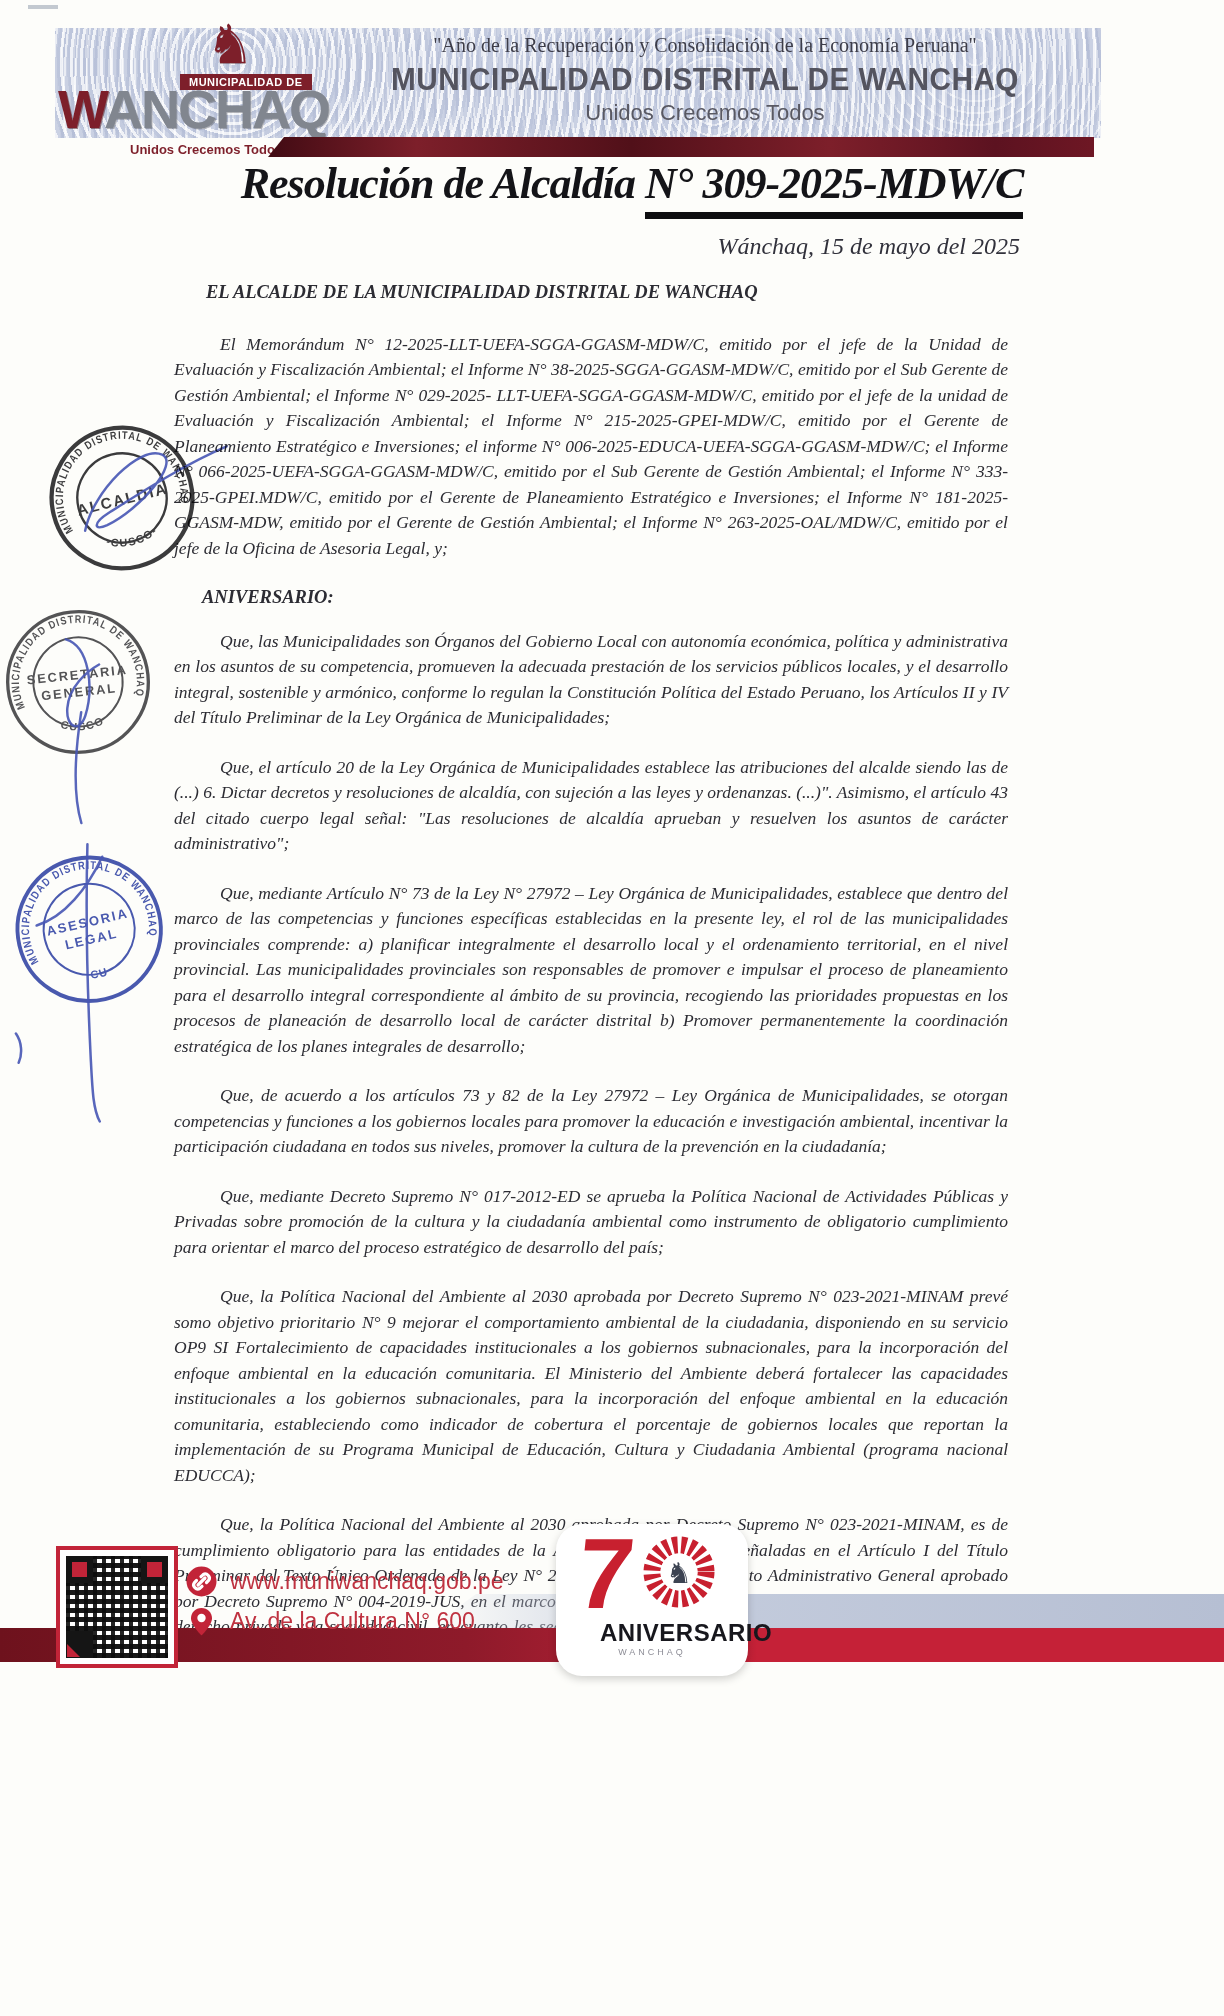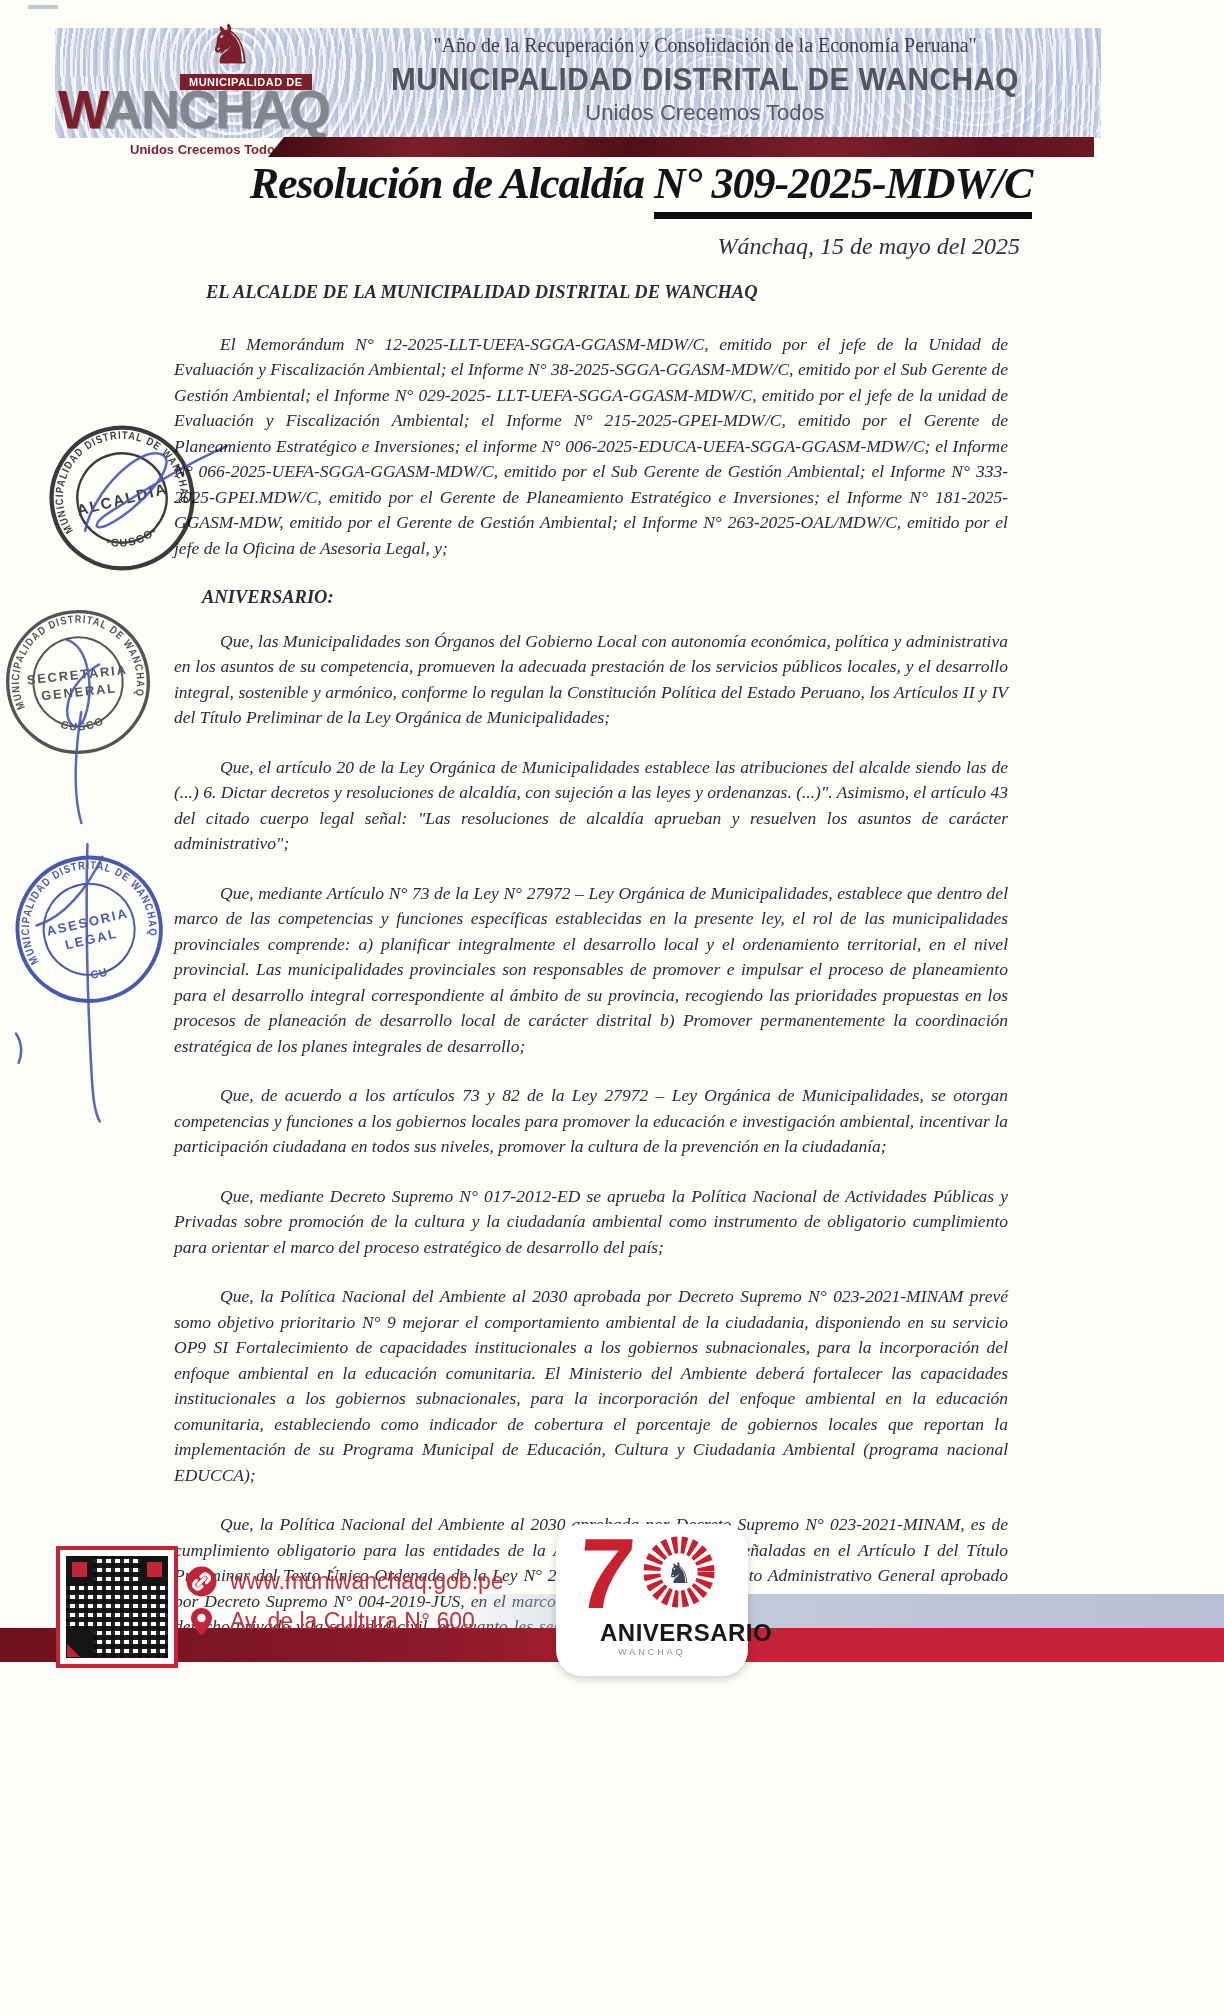--- a/index.html
+++ b/index.html
@@ -26,21 +26,21 @@
   .hdr-text{position:absolute;left:375px;top:34px;width:660px;text-align:center;}
   .year-quote{font-size:20px;color:#3d3d49;margin-bottom:5px;}
   .inst{font-family:"Liberation Sans",sans-serif;font-size:31px;font-weight:600;color:#54545f;
     letter-spacing:.5px;transform:scaleX(.96);}
   .inst-motto{font-family:"Liberation Sans",sans-serif;font-size:22px;color:#595963;margin-top:2px;}
   .hdr-bar{position:absolute;left:268px;top:137px;width:826px;height:20px;
     background:linear-gradient(90deg,#410b13,#7d1f2a 18%,#511019 44%,#7d1f2a 68%,#5c1220 88%,#6e1724);
     clip-path:polygon(16px 0,100% 0,100% 100%,0 100%);}
 
   
-  .title{position:absolute;left:136px;top:158px;width:1010px;text-align:center;font-style:italic;
+  .title{position:absolute;left:127px;top:158px;width:1010px;text-align:center;font-style:italic;
     font-weight:bold;font-size:44px;color:#141418;letter-spacing:-1px;}
   .title-num{border-bottom:7px solid #0e0e10;padding-bottom:4px;}
   .dateline{position:absolute;right:204px;top:233px;font-style:italic;font-size:24px;color:#31313b;}
 
   
   .bodycol{position:absolute;left:174px;top:280px;width:834px;font-style:italic;font-size:17.5px;
     line-height:25.5px;color:#2c2c33;text-align:justify;}
   .authority{font-weight:bold;font-size:18.5px;margin:0 0 26px 32px;}
   .label{font-weight:bold;font-size:18.5px;margin:0 0 18px 28px;}
   .label.mt{margin-top:6px;}

